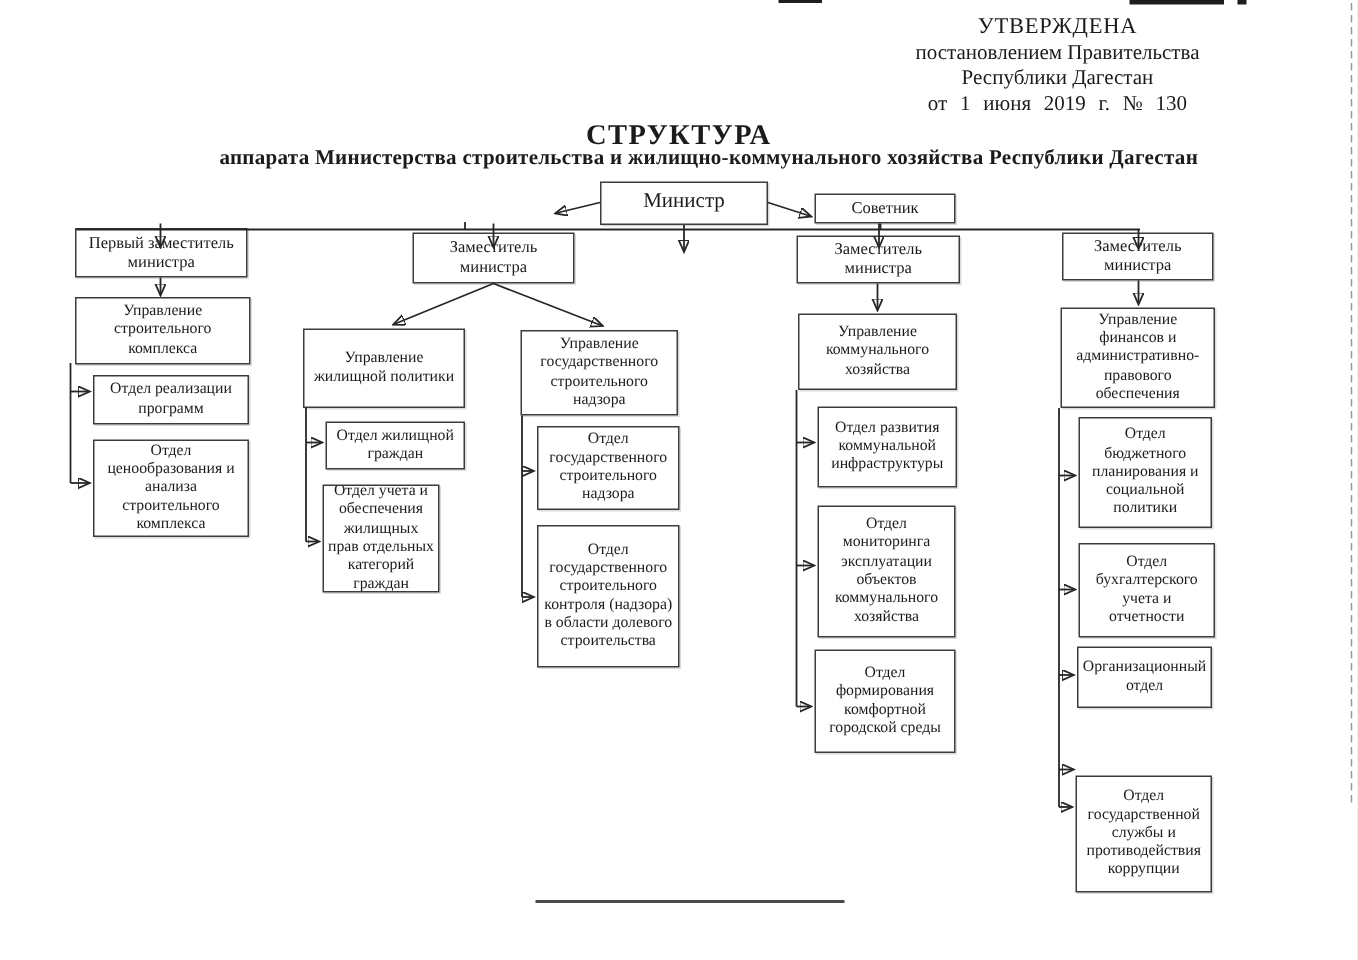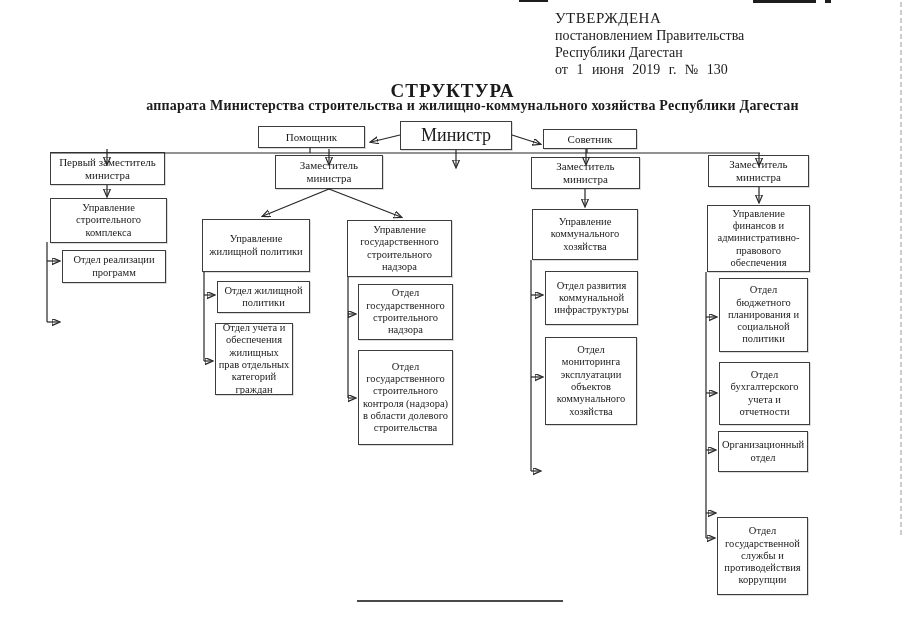--- a/index.html
+++ b/index.html
@@ -1,31 +1,31 @@
 <!DOCTYPE html>
 <html><head>
 <meta charset="utf-8">
 <style>
   html,body{margin:0;padding:0;background:#e8e8e8;}
   .page{position:relative;width:905px;height:640px;background:#ffffff;overflow:hidden;
         font-family:"Liberation Serif","DejaVu Serif",serif;color:#1b1b1b;}
-  .stamp{position:absolute;left:555px;top:10px;width:300px;text-align:left;
+  .stamp{position:absolute;left:555px;top:10px;width:300px;text-align:center;
          font-size:14px;line-height:17px;}
   .stamp .l0{font-size:15px;letter-spacing:.5px;}
   .stamp .l3{word-spacing:5px;}
   .title{position:absolute;left:0;top:80px;width:905px;text-align:center;
          font-weight:bold;font-size:19px;letter-spacing:1px;}
   .subtitle{position:absolute;left:0;top:98px;width:905px;text-align:center;
             font-weight:bold;font-size:14px;letter-spacing:.2px;margin-left:20px;}
   .box{position:absolute;box-sizing:border-box;border:1px solid #3c3c3c;background:#fff;
        display:flex;align-items:center;justify-content:center;text-align:center;
        font-size:10.5px;line-height:1.17;padding:1px 2px;overflow:hidden;
        box-shadow:1px 1px 0 rgba(110,110,110,.25);}
   .fs-m{font-size:11px;}
-  .fs-l{font-size:18px;}
+  .fs-l{font-size:14px;}
   svg.overlay{position:absolute;left:0;top:0;pointer-events:none;}
   svg.overlay line, svg.overlay path{stroke:#262626;stroke-width:1.2;fill:none;}
   svg.overlay .thick{stroke:#4a4a4a;stroke-width:2;}
   svg.overlay .edge{stroke:#9a9a9a;stroke-width:1;stroke-dasharray:5 3;}
   .artifact{position:absolute;background:#1d1d1d;}
 </style>
 </head>
 <body>
 
 <div class="page">
@@ -37,45 +37,46 @@
   <div class="stamp">
     <div class="l0">УТВЕРЖДЕНА</div>
     <div>постановлением Правительства</div>
     <div>Республики Дагестан</div>
     <div class="l3">от 1 июня 2019 г. № 130</div>
   </div>
 
   <div class="title">СТРУКТУРА</div>
   <div class="subtitle">аппарата Министерства строительства и жилищно-коммунального хозяйства Республики Дагестан</div>
 
-  <div class="box fs-m" style="left:258px;top:126px;width:107px;height:22px">Помощник</div>
   <div class="box fs-l" style="left:400px;top:121px;width:112px;height:29px">Министр</div>
   <div class="box fs-m" style="left:543px;top:129px;width:94px;height:20px">Советник</div>
 
   <div class="box fs-m" style="left:50px;top:152px;width:115px;height:33px">Первый заместитель министра</div>
   <div class="box fs-m" style="left:275px;top:155px;width:108px;height:34px">Заместитель министра</div>
   <div class="box fs-m" style="left:531px;top:157px;width:109px;height:32px">Заместитель министра</div>
   <div class="box fs-m" style="left:708px;top:155px;width:101px;height:32px">Заместитель министра</div>
 
   <div class="box" style="left:50px;top:198px;width:117px;height:45px">Управление строительного комплекса</div>
   <div class="box" style="left:202px;top:219px;width:108px;height:53px">Управление жилищной политики</div>
   <div class="box" style="left:347px;top:220px;width:105px;height:57px">Управление государственного строительного надзора</div>
   <div class="box" style="left:532px;top:209px;width:106px;height:51px">Управление коммунального хозяйства</div>
   <div class="box" style="left:707px;top:205px;width:103px;height:67px">Управление финансов и административно-правового обеспечения</div>
 
   <div class="box" style="left:62px;top:250px;width:104px;height:33px">Отдел реализации программ</div>
+  <div class="box" style="left:62px;top:293px;width:104px;height:65px">Отдел ценообразования и анализа строительного комплекса</div>
 
-  <div class="box" style="left:217px;top:281px;width:93px;height:32px">Отдел жилищной политики</div>
+  <div class="box" style="left:217px;top:281px;width:93px;height:32px">Отдел жилищной граждан</div>
   <div class="box" style="left:215px;top:323px;width:78px;height:72px">Отдел учета и обеспечения жилищных прав отдельных категорий граждан</div>
 
   <div class="box" style="left:358px;top:284px;width:95px;height:56px">Отдел государственного строительного надзора</div>
   <div class="box" style="left:358px;top:350px;width:95px;height:95px">Отдел государственного строительного контроля (надзора) в области долевого строительства</div>
 
   <div class="box" style="left:545px;top:271px;width:93px;height:54px">Отдел развития коммунальной инфраструктуры</div>
   <div class="box" style="left:545px;top:337px;width:92px;height:88px">Отдел мониторинга эксплуатации объектов коммунального хозяйства</div>
+  <div class="box" style="left:543px;top:433px;width:94px;height:69px">Отдел формирования комфортной городской среды</div>
 
   <div class="box" style="left:719px;top:278px;width:89px;height:74px">Отдел бюджетного планирования и социальной политики</div>
   <div class="box" style="left:719px;top:362px;width:91px;height:63px">Отдел бухгалтерского учета и отчетности</div>
   <div class="box" style="left:718px;top:431px;width:90px;height:41px">Организационный отдел</div>
   <div class="box" style="left:717px;top:517px;width:91px;height:78px">Отдел государственной службы и противодействия коррупции</div>
 
   <svg class="overlay" width="905" height="640" viewBox="0 0 905 640">
     <defs>
       <marker id="ah" markerWidth="9" markerHeight="8" refX="7" refY="3.5" orient="auto" markerUnits="userSpaceOnUse">
         <path d="M0,0 L8,3.5 L0,7 Z" fill="#111" stroke="none"></path>

